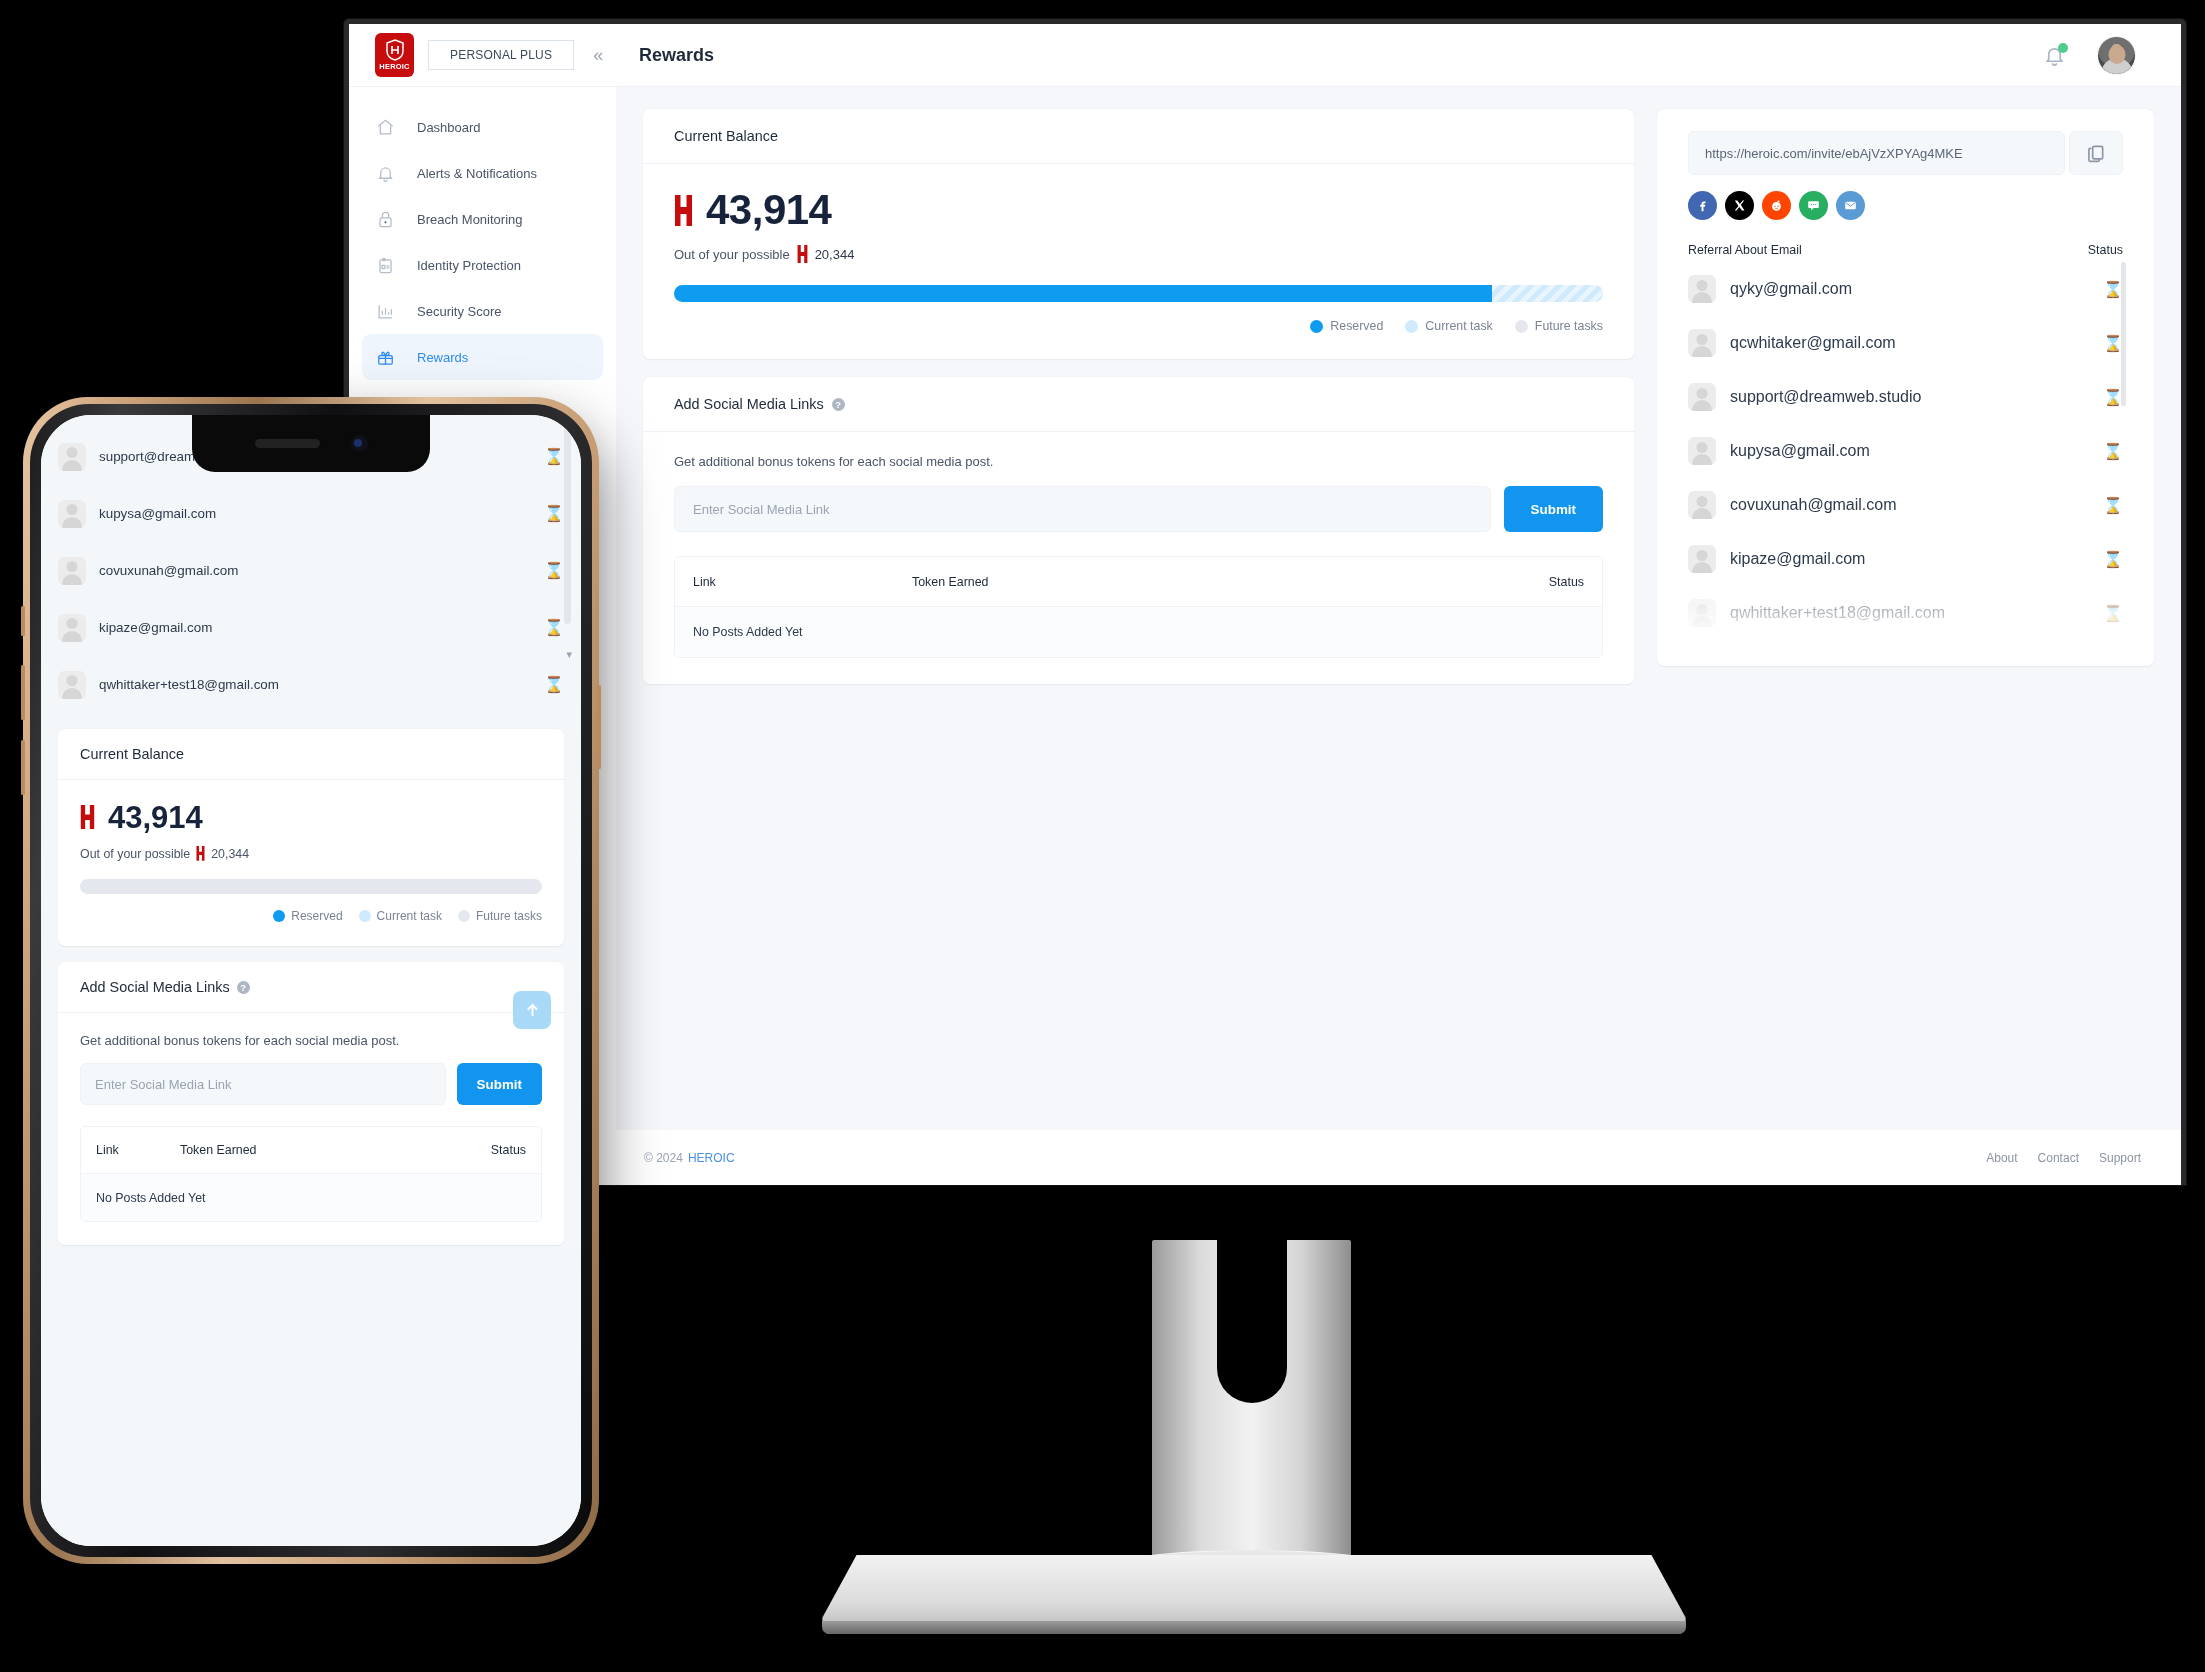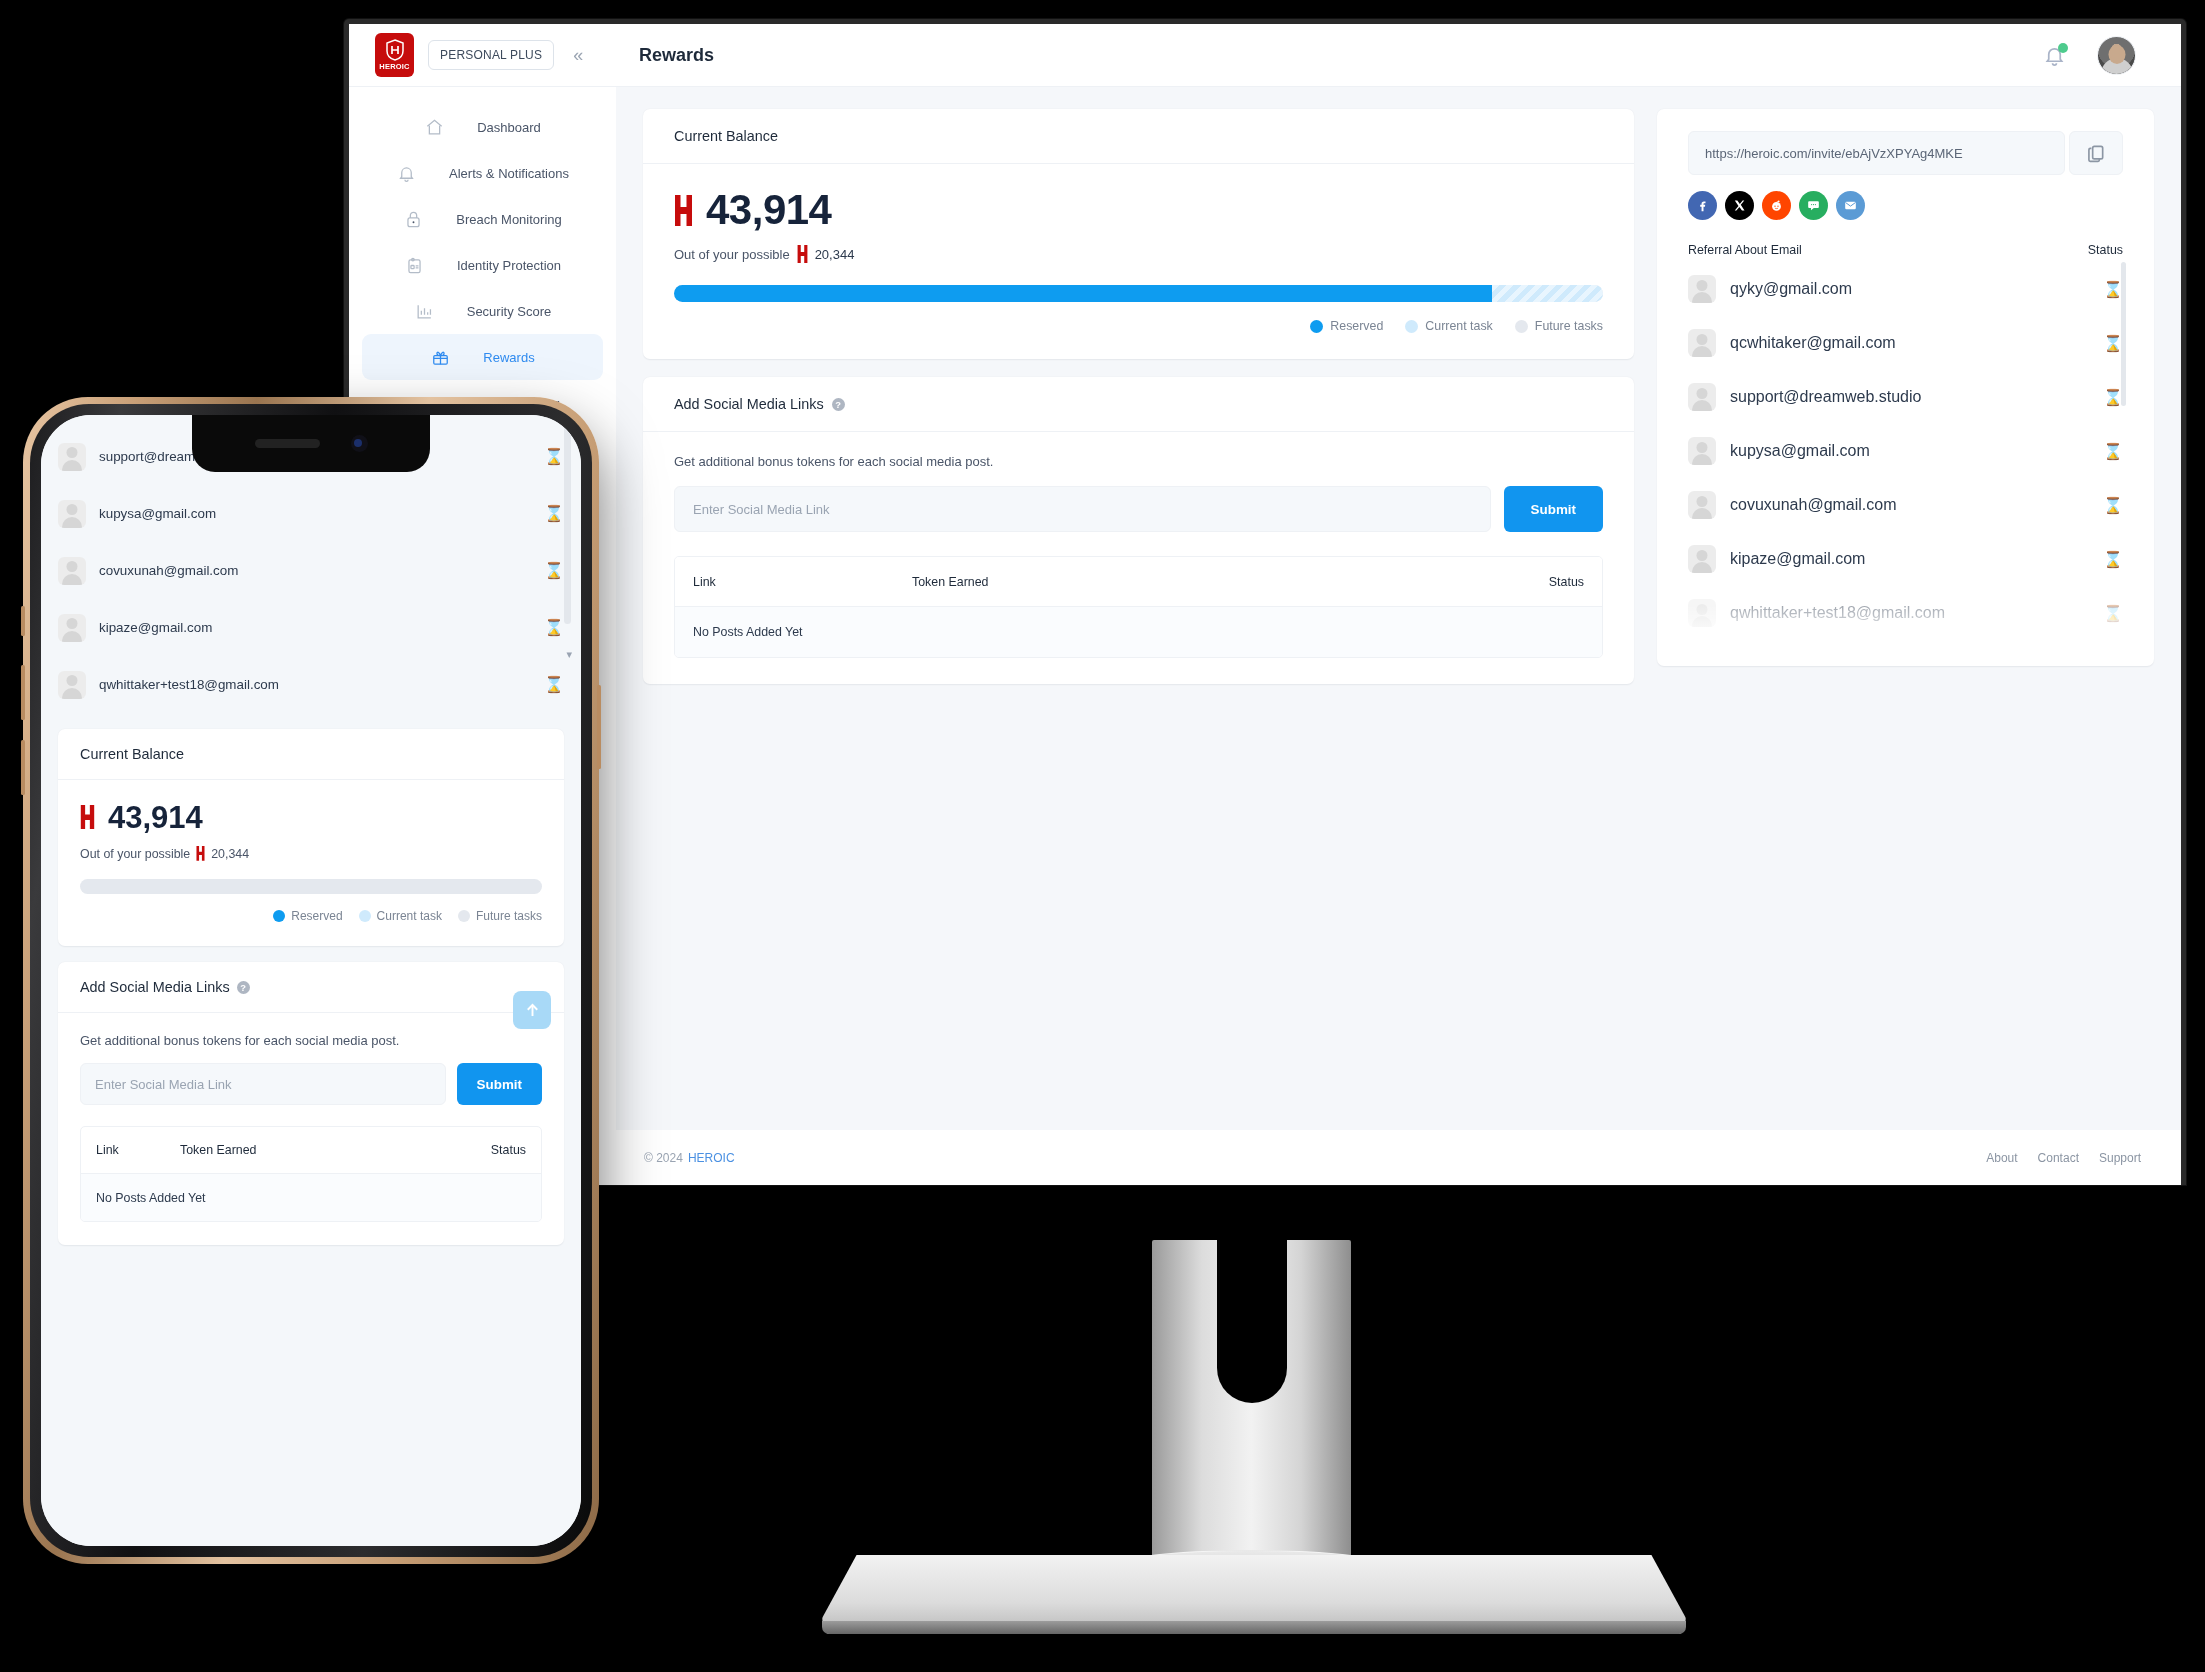--- a/index.html
+++ b/index.html
@@ -71,30 +71,30 @@
   .brand-row { height:63px; display:flex; align-items:center; gap:14px; padding-left:26px; border-bottom:0.5px solid #eef1f5; }
   .heroic-logo {
     width:39px; height:44px; background:#c60c0c; border-radius:6px;
     display:flex; flex-direction:column; align-items:center; justify-content:center; gap:1px;
     flex:0 0 39px;
   }
   .heroic-shield { width:20px; height:22px; position:relative; }
   .heroic-shield svg { width:100%; height:100%; display:block; }
   .heroic-word { color:#fff; font-size:7.5px; font-weight:bold; letter-spacing:0.2px; }
   .plan-pill {
-    border:0.5px solid #dde3ea; border-radius:6px; padding:7px 11px;
+    border:0.5px solid #dde3ea; border-radius:0; padding:7px 21px;
     font-size:12px; color:#3d4a5c; letter-spacing:0.2px; white-space:nowrap;
   }
   .collapse-btn { color:#9aa4b2; font-size:18px; line-height:1; cursor:pointer; margin-left:5px; }
 
   .nav { padding:17px 13px 0 13px; }
   .nav-item {
-    display:flex; align-items:center; gap:32px;
+    display:flex; align-items:center; gap:21px;
     height:46px; padding:0 13px; border-radius:9px;
-    color:#4a5568; font-size:13px; cursor:pointer;justify-content:center;
+    color:#4a5568; font-size:13px; cursor:pointer;
   }
   .nav-item.active { background:#eef5fd; color:#2f8bf0; }
   .nav-ico { width:21px; height:21px; flex:0 0 21px; display:flex; align-items:center; justify-content:center; }
   .nav-ico svg { width:19px; height:19px; stroke:currentColor; fill:none; stroke-width:1.6; }
   .nav-item:not(.active) .nav-ico svg { stroke:#b3bcc8; }
 
   .content { flex:1; display:flex; flex-direction:column; min-width:0; }
   .topbar { height:63px; background:#fff; display:flex; align-items:center; padding:0 45px 0 23px; border-bottom:0.5px solid #eef1f5; }
   .page-title { font-size:18px; font-weight:bold; color:#1e2a3a; }
   .topbar-right { margin-left:auto; display:flex; align-items:center; gap:31px; }

